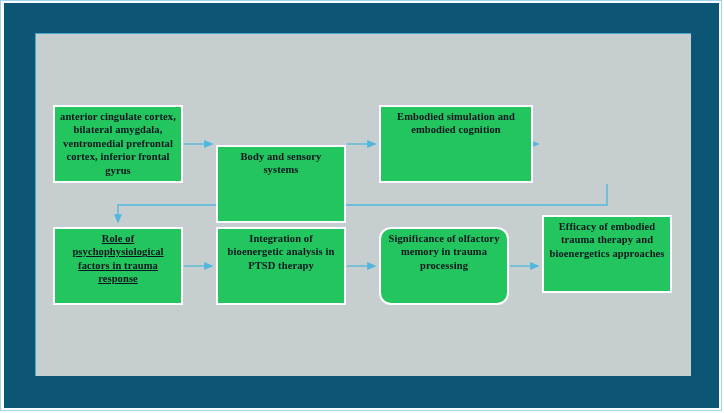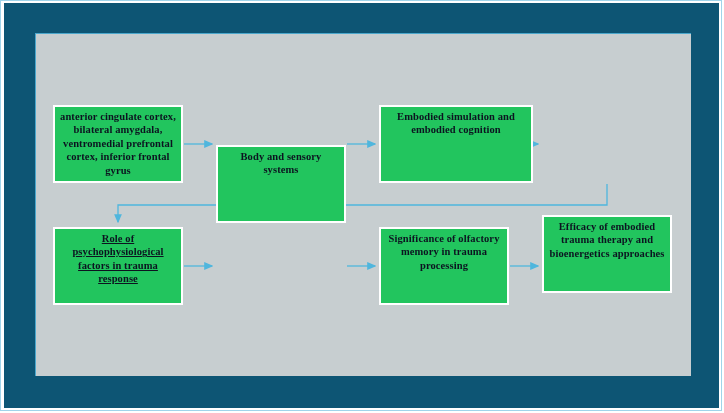--- a/index.html
+++ b/index.html
@@ -61,21 +61,21 @@
   .node span { display: block; width: 100%; }
 
   
   #node-1 { left: 53px;  top: 105px; width: 130px; height: 78px; }
   #node-2 { left: 216px; top: 105px; width: 130px; height: 78px; margin-top: 40px; }
   #node-3 { left: 379px; top: 105px; width: 154px; height: 78px; }
   #node-4 { left: 542px; top: 105px; width: 130px; height: 78px; }
   
   #node-5 { left: 53px;  top: 227px; width: 130px; height: 78px; text-decoration: underline; }
   #node-6 { left: 216px; top: 227px; width: 130px; height: 78px; }
-  #node-7 { left: 379px; top: 227px; width: 130px; height: 78px; }
+  #node-7 { left: 379px; top: 227px; width: 130px; height: 78px; border-radius: 12px; }
   #node-8 { left: 542px; top: 215px; width: 130px; height: 78px; }
 
   .connectors {
     position: absolute;
     left: 0; top: 0;
     width: 724px; height: 413px;
     pointer-events: none;
   }
 </style>
 </head>
@@ -125,20 +125,23 @@
   <div class="node" id="node-2">
     <span>Body and sensory systems</span>
   </div>
   <div class="node" id="node-3">
     <span>Embodied simulation and embodied cognition</span>
   </div>
 
   <div class="node" id="node-5">
     <span>Role of psychophysiological factors in trauma response</span>
   </div>
+  <div class="node" id="node-6">
+    <span>Integration of bioenergetic analysis in PTSD therapy</span>
+  </div>
   <div class="node" id="node-7">
     <span>Significance of olfactory memory in trauma processing</span>
   </div>
   <div class="node" id="node-8">
     <span>Efficacy of embodied trauma therapy and bioenergetics approaches</span>
   </div>
 
 </div>
 
 </body></html>

